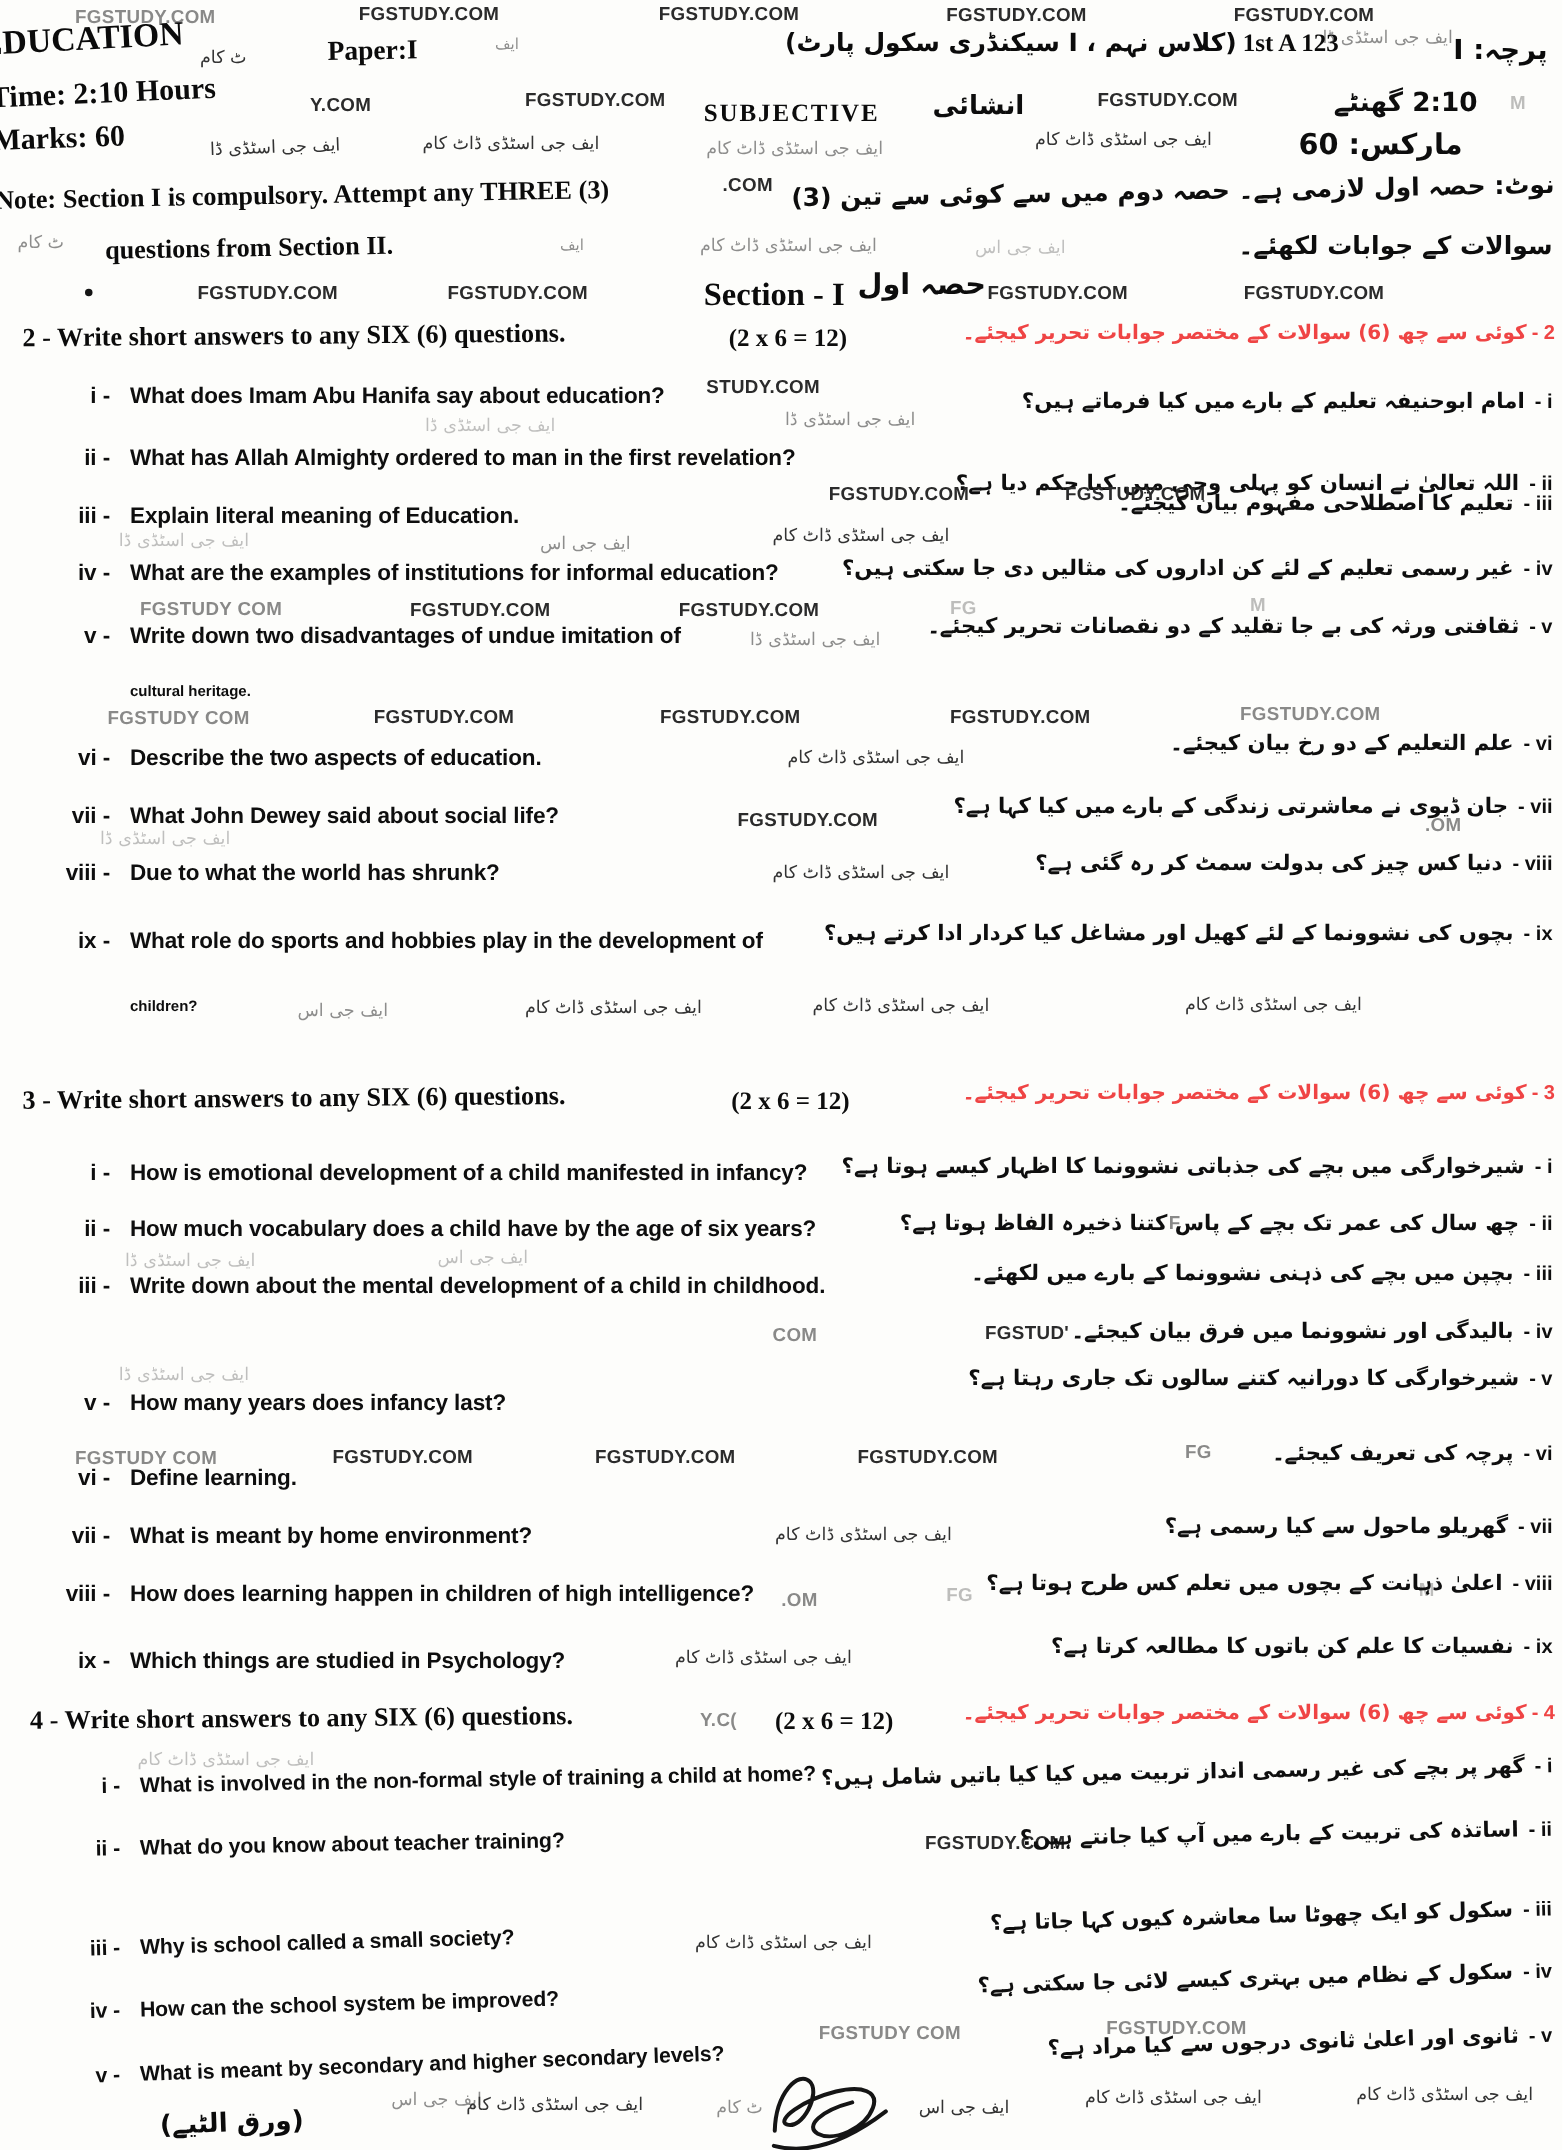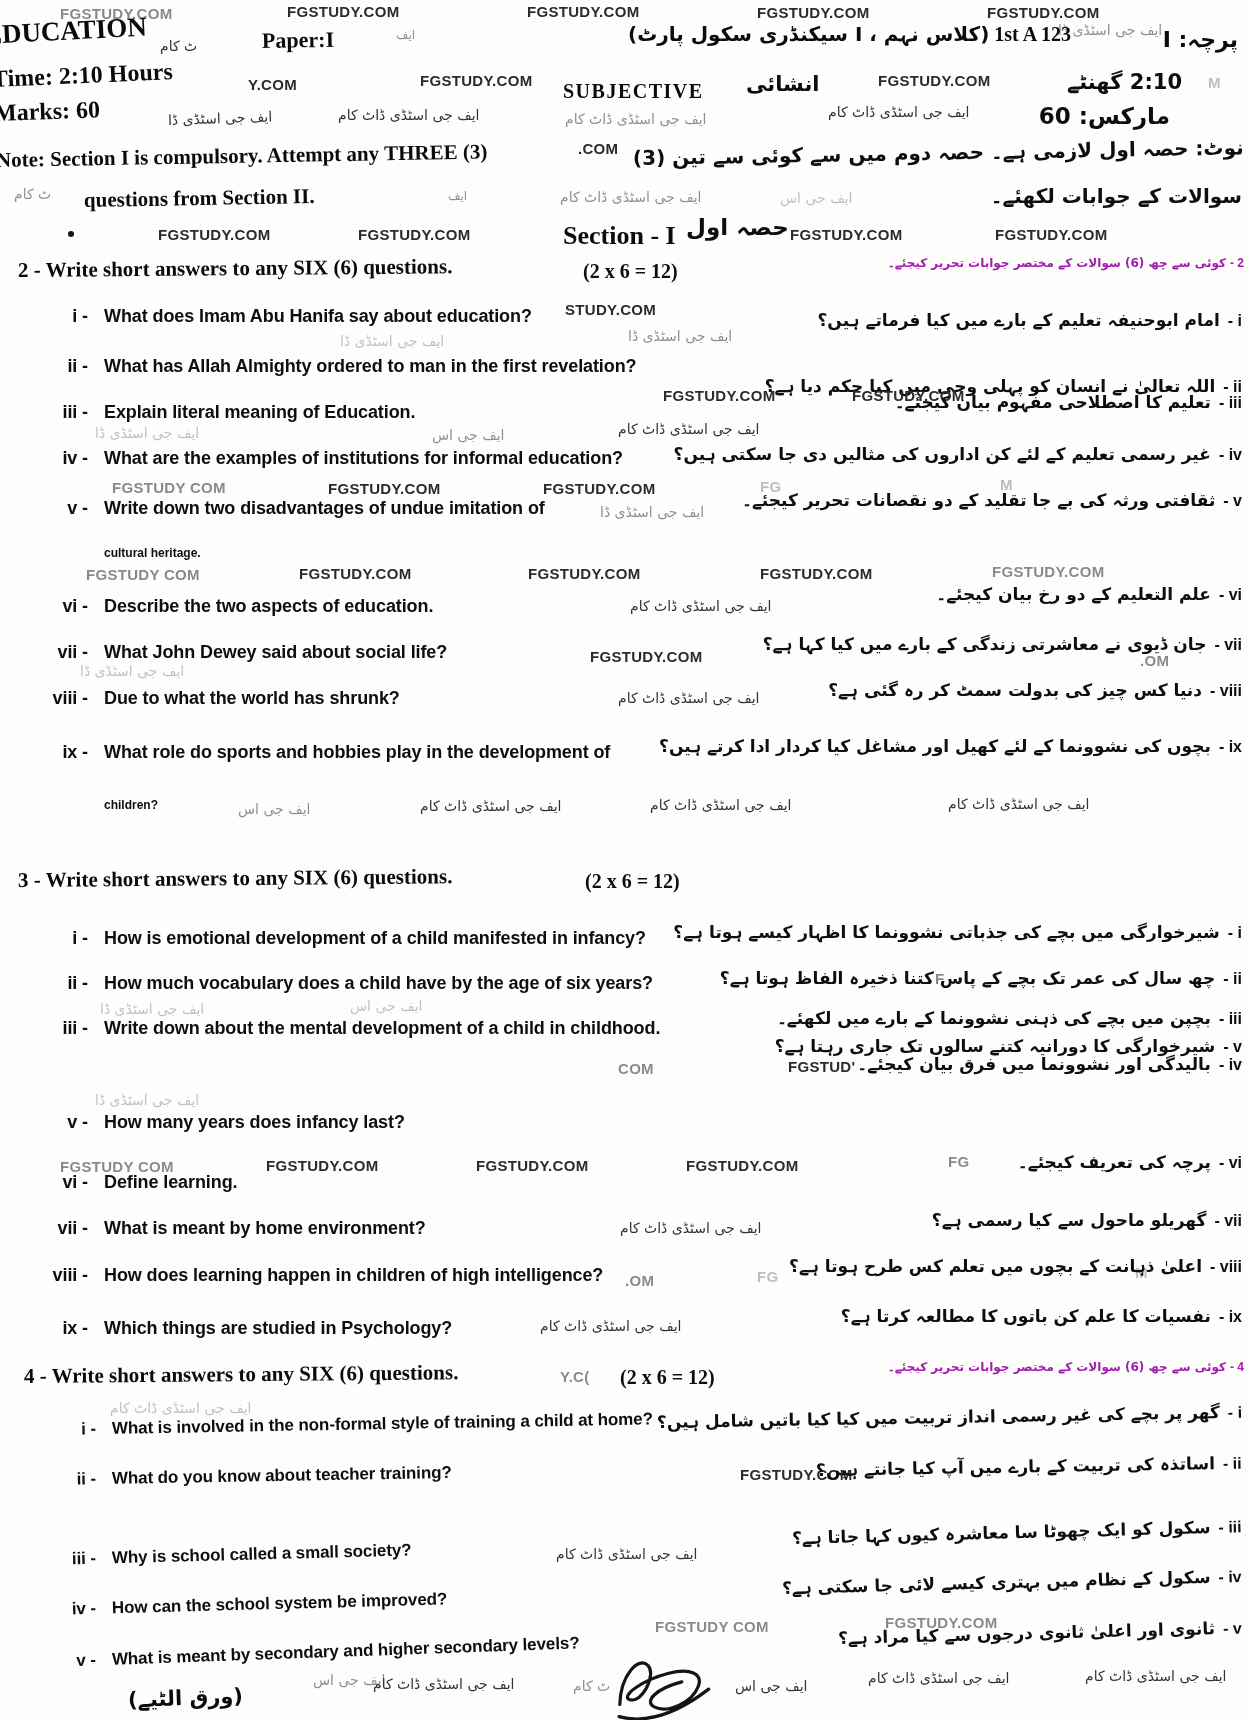--- a/index.html
+++ b/index.html
@@ -23,21 +23,21 @@
   .r-15{transform:rotate(-1.5deg);transform-origin:left center;}
   .r-2{transform:rotate(-2deg);transform-origin:left center;}
   .r-25{transform:rotate(-2.5deg);transform-origin:left center;}
   .r-3{transform:rotate(-3deg);transform-origin:left center;}
   .q-head { position:absolute; left:18px; font-family:"Liberation Serif",serif;
             font-weight:700; font-size:21px; white-space:nowrap; color:#0b0b0b; }
   .q-head .num::after { content:" - "; }
   .q-marks { position:absolute; font-family:"Liberation Serif",serif; font-weight:700;
              font-size:20px; white-space:nowrap; }
   .q-head-ur { position:absolute; right:6px; direction:rtl; font-family:"DejaVu Sans",sans-serif;
-               font-weight:700; font-size:12px; white-space:nowrap; color:#a21caf; }
+               font-weight:700; font-size:16px; white-space:nowrap; color:#ef4444; }
   .q-head-ur .num { display:inline-block; direction:ltr; font-family:"Liberation Sans",sans-serif; margin-left:4px; }
   .q-head-ur .num::before { content:"- "; }
   .q-en { position:absolute; left:38px; font-family:"Liberation Sans",sans-serif; font-weight:700;
           font-size:18px; letter-spacing:-.1px; white-space:nowrap; color:#0e0e0e; }
   .q-en .num { display:inline-block; width:50px; text-align:right; margin-right:16px; }
   .q-en .num::after { content:" -"; }
   .q-cont { position:absolute; left:104px; font-family:"Liberation Sans",sans-serif;
             font-weight:700; font-size:12px; white-space:nowrap; }
   .q-ur { position:absolute; right:8px; direction:rtl; font-family:"DejaVu Sans",sans-serif;
           font-weight:700; font-size:17px; white-space:nowrap; color:#0e0e0e; }
@@ -167,40 +167,43 @@
   <div class="q-cont" style="top:798px">children?</div>
   <span class="wmu f1" style="left:238px;top:801px">ایف جی اس</span>
   <span class="wmu" style="left:420px;top:798px">ایف جی اسٹڈی ڈاٹ کام</span>
   <span class="wmu" style="left:650px;top:797px">ایف جی اسٹڈی ڈاٹ کام</span>
   <span class="wmu" style="left:948px;top:796px">ایف جی اسٹڈی ڈاٹ کام</span>
 
   <div class="q-head r-05" style="top:868px">
     <span class="num">3</span><span>Write short answers to any SIX (6) questions.</span>
   </div>
   <div class="q-marks" style="left:585px;top:870px">(2 x 6 = 12)</div>
+  <div class="q-head-ur" style="top:864px">
+    <span class="num">3</span><span>کوئی سے چھ (6) سوالات کے مختصر جوابات تحریر کیجئے۔</span>
+  </div>
 
   <div class="q-en" style="top:928px"><span class="num">i</span><span>How is emotional development of a child manifested in infancy?</span></div>
   <div class="q-ur" style="top:922px"><span class="num">i</span><span>شیرخوارگی میں بچے کی جذباتی نشوونما کا اظہار کیسے ہوتا ہے؟</span></div>
 
   <div class="q-en" style="top:973px"><span class="num">ii</span><span>How much vocabulary does a child have by the age of six years?</span></div>
   <span class="wm f1" style="left:935px;top:970px">F</span>
   <div class="q-ur" style="top:968px"><span class="num">ii</span><span>چھ سال کی عمر تک بچے کے پاس کتنا ذخیرہ الفاظ ہوتا ہے؟</span></div>
   <span class="wmu f2" style="left:100px;top:1001px">ایف جی اسٹڈی ڈا</span>
   <span class="wmu f2" style="left:350px;top:998px">ایف جی اس</span>
 
   <div class="q-en" style="top:1018px"><span class="num">iii</span><span>Write down about the mental development of a child in childhood.</span></div>
   <div class="q-ur" style="top:1008px"><span class="num">iii</span><span>بچپن میں بچے کی ذہنی نشوونما کے بارے میں لکھئے۔</span></div>
 
   <span class="wm f1" style="left:618px;top:1060px">COM</span>
   <span class="wm" style="left:788px;top:1058px">FGSTUD'</span>
   <div class="q-ur" style="top:1054px"><span class="num">iv</span><span>بالیدگی اور نشوونما میں فرق بیان کیجئے۔</span></div>
   <span class="wmu f2" style="left:95px;top:1092px">ایف جی اسٹڈی ڈا</span>
 
   <div class="q-en" style="top:1112px"><span class="num">v</span><span>How many years does infancy last?</span></div>
-  <div class="q-ur" style="top:1036px"><span class="num">v</span><span>شیرخوارگی کا دورانیہ کتنے سالوں تک جاری رہتا ہے؟</span></div>
+  <div class="q-ur" style="top:1092px"><span class="num">v</span><span>شیرخوارگی کا دورانیہ کتنے سالوں تک جاری رہتا ہے؟</span></div>
   <span class="wm f1" style="left:60px;top:1158px">FGSTUDY COM</span>
   <span class="wm" style="left:266px;top:1157px">FGSTUDY.COM</span>
   <span class="wm" style="left:476px;top:1157px">FGSTUDY.COM</span>
   <span class="wm" style="left:686px;top:1157px">FGSTUDY.COM</span>
   <span class="wm f1" style="left:948px;top:1153px">FG</span>
 
   <div class="q-en" style="top:1172px"><span class="num">vi</span><span>Define learning.</span></div>
   <div class="q-ur" style="top:1152px"><span class="num">vi</span><span>پرچہ کی تعریف کیجئے۔</span></div>
 
   <div class="q-en" style="top:1218px"><span class="num">vii</span><span>What is meant by home environment?</span></div>

